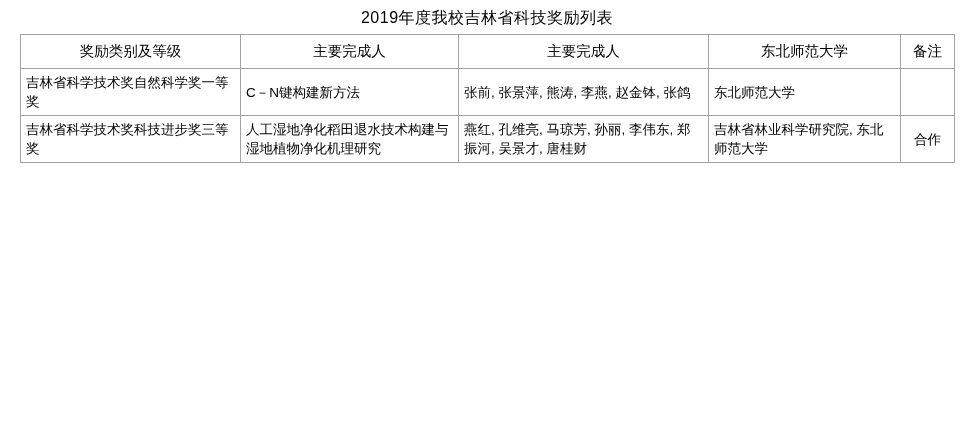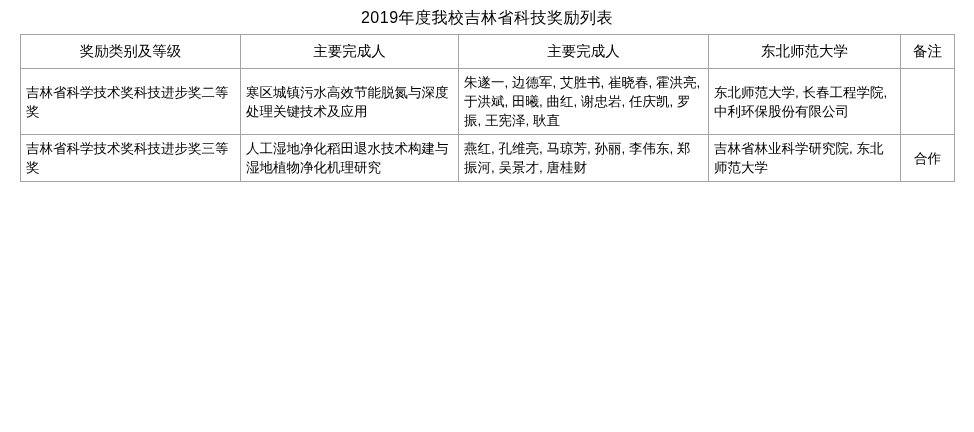--- a/index.html
+++ b/index.html
@@ -95,24 +95,24 @@
         <tr>
           <th>奖励类别及等级</th>
           <th>主要完成人</th>
           <th>主要完成人</th>
           <th>东北师范大学</th>
           <th>备注</th>
         </tr>
       </thead>
       <tbody>
         <tr>
-          <td class="c-category">吉林省科学技术奖科技进步奖二等奖</td>
-          <td class="c-project">寒区城镇污水高效节能脱氮与深度处理关键技术及应用</td>
-          <td class="c-people">朱遂一, 边德军, 艾胜书, 崔晓春, 霍洪亮, 于洪斌, 田曦, 曲红, 谢忠岩, 任庆凯, 罗振, 王宪泽, 耿直</td>
-          <td class="c-units">东北师范大学, 长春工程学院, 中利环保股份有限公司</td>
+          <td class="c-category">吉林省科学技术奖自然科学奖一等奖</td>
+          <td class="c-project">C－N键构建新方法</td>
+          <td class="c-people">张前, 张景萍, 熊涛, 李燕, 赵金钵, 张鸽</td>
+          <td class="c-units">东北师范大学</td>
           <td class="c-remark"></td>
         </tr>
         <tr>
           <td class="c-category">吉林省科学技术奖科技进步奖三等奖</td>
           <td class="c-project">人工湿地净化稻田退水技术构建与湿地植物净化机理研究</td>
           <td class="c-people">燕红, 孔维亮, 马琼芳, 孙丽, 李伟东, 郑振河, 吴景才, 唐桂财</td>
           <td class="c-units">吉林省林业科学研究院, 东北师范大学</td>
           <td class="c-remark">合作</td>
         </tr>
       </tbody>

